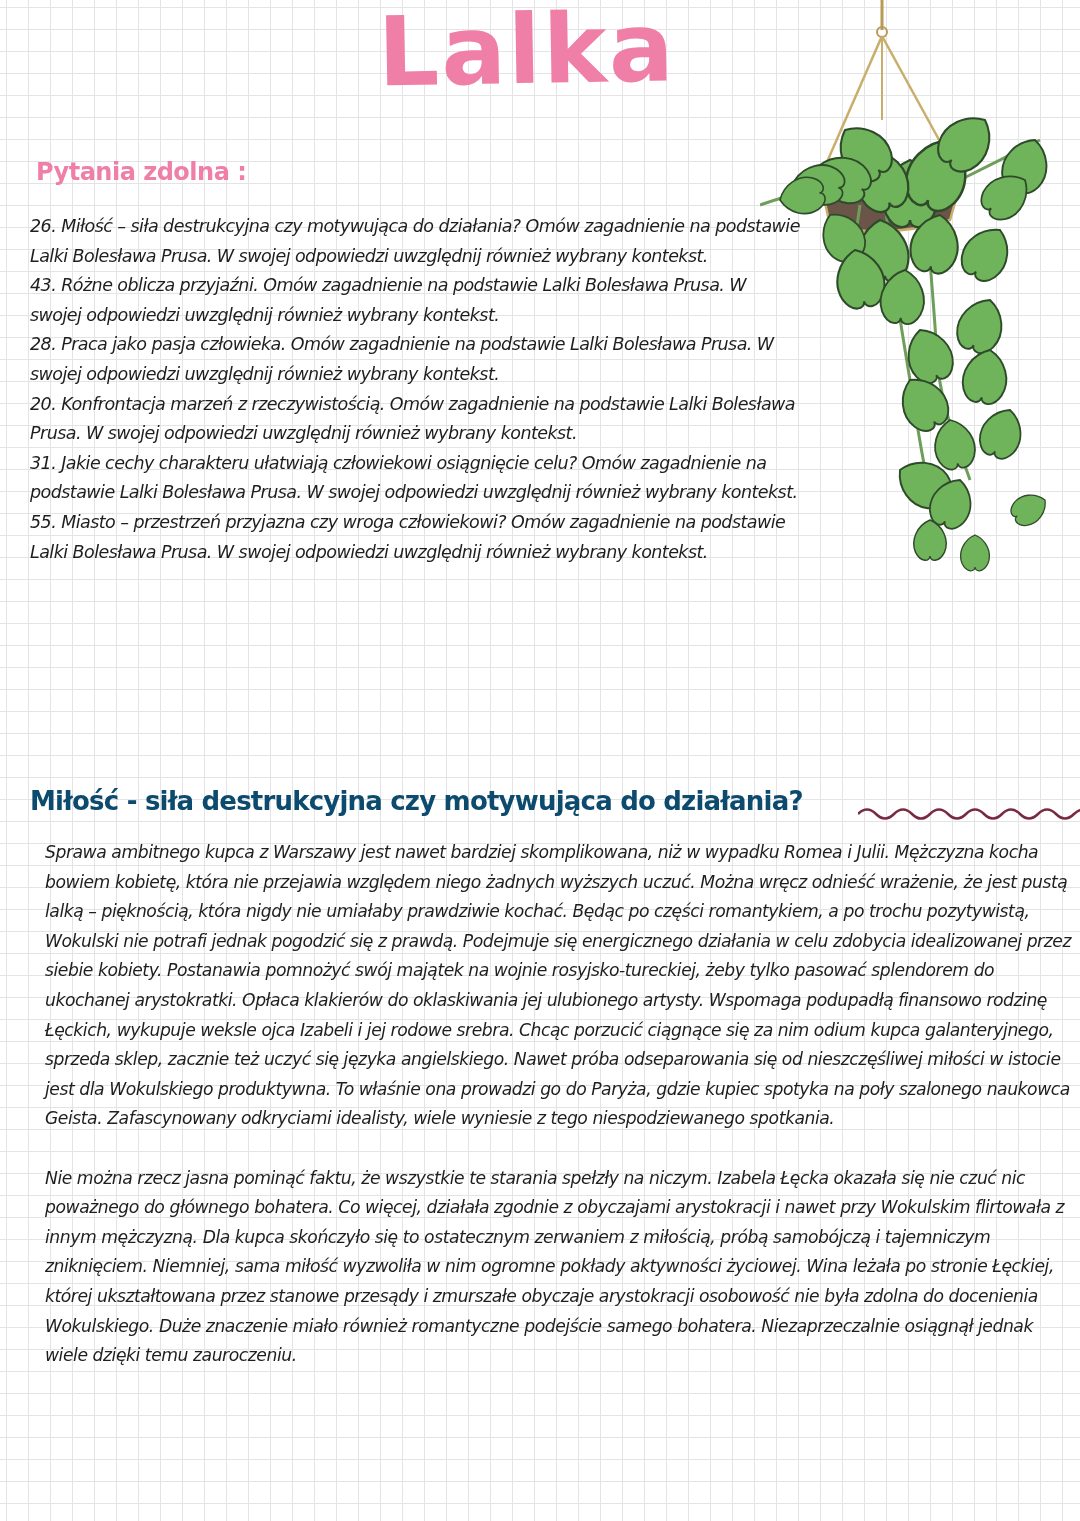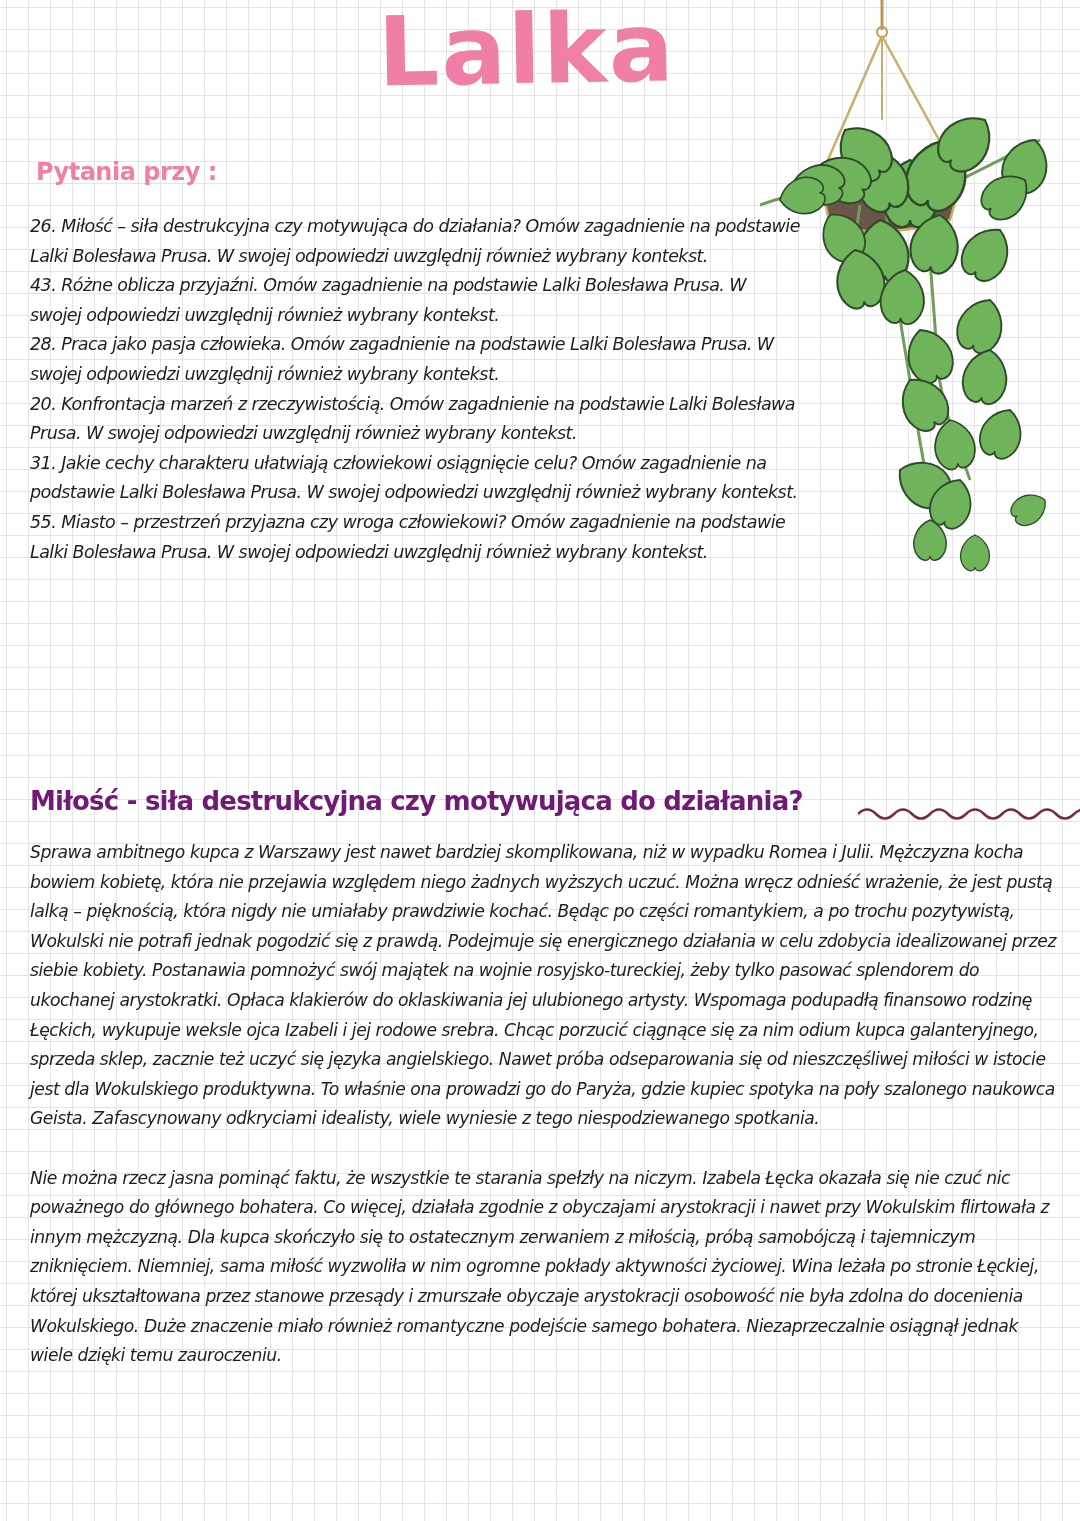--- a/index.html
+++ b/index.html
@@ -52,21 +52,21 @@
       letter-spacing: -0.55px;
     }
     .question { margin: 0; }
     .section-heading {
       position: absolute;
       left: 30px;
       top: 786px;
       font-family: "DejaVu Sans", sans-serif;
       font-weight: bold;
       font-size: 26px;
-      color: #701a75;
+      color: #0c4a6e;
       letter-spacing: -0.8px;
       white-space: nowrap;
     }
     .wave {
       position: absolute;
       left: 858px;
       top: 806px;
       width: 222px;
       height: 22px;
     }
@@ -74,20 +74,21 @@
       position: absolute;
       left: 30px;
       top: 838px;
       width: 1030px;
       font-family: "DejaVu Sans", sans-serif;
       font-style: italic;
       font-size: 17.2px;
       line-height: 29.6px;
       color: #1e1e1e;
       letter-spacing: -0.45px;
+      padding-left: 15px;
     }
     .essay p { margin: 0 0 29.6px 0; }
     .plant {
       position: absolute;
       left: 760px;
       top: 0px;
       width: 320px;
       height: 600px;
     }
   </style>
@@ -144,21 +145,21 @@
       <use href="#leaf" transform="translate(250,410) rotate(200) scale(1.1)"></use>
       <use href="#leaf" transform="translate(140,470) rotate(120) scale(1.2)"></use>
       <use href="#leaf" transform="translate(200,480) rotate(200) scale(1.1)"></use>
       <use href="#leaf" transform="translate(170,520) rotate(180) scale(0.9)"></use>
       <use href="#leaf" transform="translate(285,500) rotate(240) scale(0.8)"></use>
       <use href="#leaf" transform="translate(215,535) rotate(180) scale(0.8)"></use>
     </g>
   </svg>
 </div>
 
-<div class="subtitle">Pytania przy :</div>
+<div class="subtitle">Pytania zdolna :</div>
 
 <div class="questions">
   <p class="question">26. Miłość – siła destrukcyjna czy motywująca do działania? Omów zagadnienie na podstawie Lalki Bolesława Prusa. W swojej odpowiedzi uwzględnij również wybrany kontekst.</p>
   <p class="question">43. Różne oblicza przyjaźni. Omów zagadnienie na podstawie Lalki Bolesława Prusa. W swojej odpowiedzi uwzględnij również wybrany kontekst.</p>
   <p class="question">28. Praca jako pasja człowieka. Omów zagadnienie na podstawie Lalki Bolesława Prusa. W swojej odpowiedzi uwzględnij również wybrany kontekst.</p>
   <p class="question">20. Konfrontacja marzeń z rzeczywistością. Omów zagadnienie na podstawie Lalki Bolesława Prusa. W swojej odpowiedzi uwzględnij również wybrany kontekst.</p>
   <p class="question">31. Jakie cechy charakteru ułatwiają człowiekowi osiągnięcie celu? Omów zagadnienie na podstawie Lalki Bolesława Prusa. W swojej odpowiedzi uwzględnij również wybrany kontekst.</p>
   <p class="question">55. Miasto – przestrzeń przyjazna czy wroga człowiekowi? Omów zagadnienie na podstawie Lalki Bolesława Prusa. W swojej odpowiedzi uwzględnij również wybrany kontekst.</p>
 </div>
 

